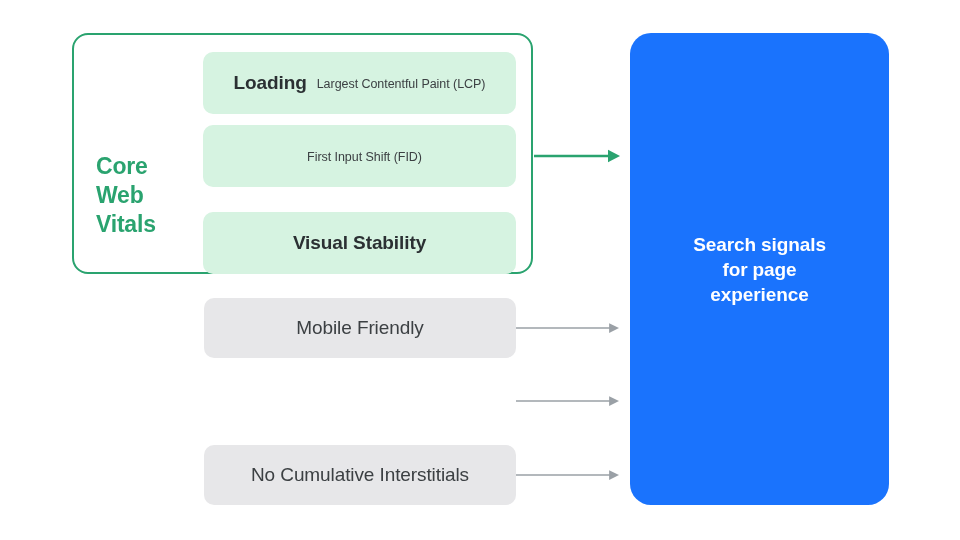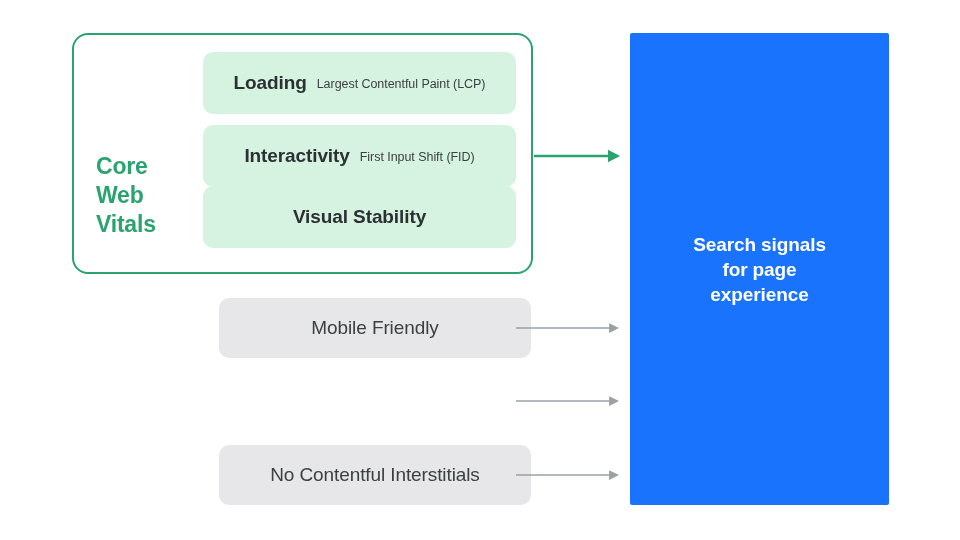--- a/index.html
+++ b/index.html
@@ -57,21 +57,21 @@
     box-sizing: border-box;
     background: #d6f3e1;
     border-radius: 10px;
     display: flex;
     flex-direction: row;
     align-items: center;
     justify-content: center;
   }
   .vital-card.v1 { top: 52px; }
   .vital-card.v2 { top: 125px; }
-  .vital-card.v3 { top: 186px; }
+  .vital-card.v3 { top: 212px; }
 
   .vital-title {
     color: #2b3033;
     font-size: 19px;
     font-weight: 700;
     line-height: 22px;
     letter-spacing: -0.1px;
   }
   .vital-sub {
     margin-top: 2px;
@@ -79,21 +79,21 @@
     font-size: 12.5px;
     font-weight: 400;
     line-height: 15px;
     letter-spacing: -0.05px;
     margin-left: 10px;
   }
 
   
   .grey-card {
     position: absolute;
-    left: 219px;
+    left: 204px;
     width: 312px;
     height: 60px;
     box-sizing: border-box;
     background: #e7e7e9;
     border-radius: 10px;
     display: flex;
     align-items: center;
     justify-content: center;
   }
   .grey-card.g1 { top: 298px; }
@@ -110,21 +110,21 @@
 
   
   .blue-panel {
     position: absolute;
     left: 630px;
     top: 33px;
     width: 259px;
     height: 472px;
     box-sizing: border-box;
     background: #1a73fd;
-    border-radius: 2px;
+    border-radius: 21px;
     display: flex;
     align-items: center;
     justify-content: center;
   }
   .blue-text {
     color: #ffffff;
     font-size: 19px;
     font-weight: 700;
     line-height: 25px;
     letter-spacing: -0.1px;
@@ -152,35 +152,34 @@
   <div class="cwv-label">Core
 Web
 Vitals</div>
 
   <div class="vital-card v1">
     <div class="vital-title">Loading</div>
     <div class="vital-sub">Largest Contentful Paint (LCP)</div>
   </div>
 
   <div class="vital-card v2">
-    <div class="vital-title">Interactivity</div>
     <div class="vital-sub">First Input Shift (FID)</div>
   </div>
 
   <div class="vital-card v3">
     <div class="vital-title">Visual Stability</div>
   </div>
 
   <div class="grey-card g1">
     <div class="grey-label">Mobile Friendly</div>
   </div>
 
 
   <div class="grey-card g3">
-    <div class="grey-label">No Contentful Interstitials</div>
+    <div class="grey-label">No Cumulative Interstitials</div>
   </div>
 
   <div class="blue-panel">
     <div class="blue-text">Search signals
 for page
 experience</div>
   </div>
 
   <svg class="arrow-svg" viewBox="0 0 960 540">
     <defs>

